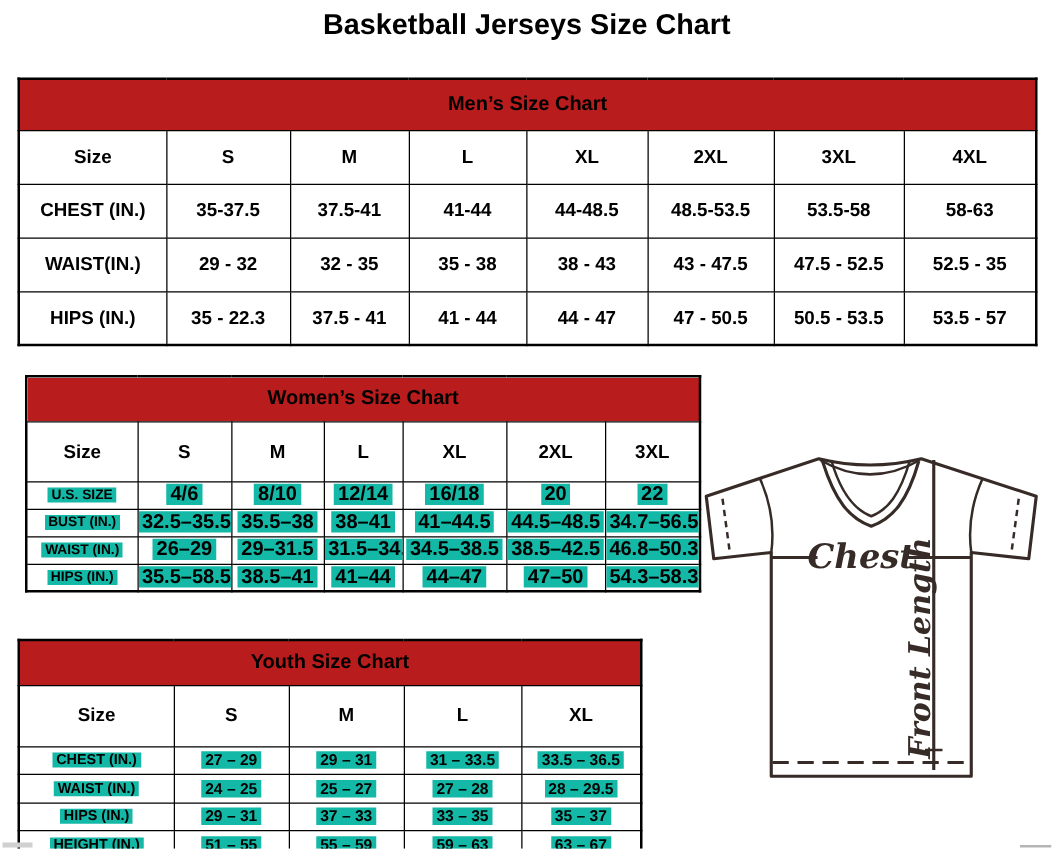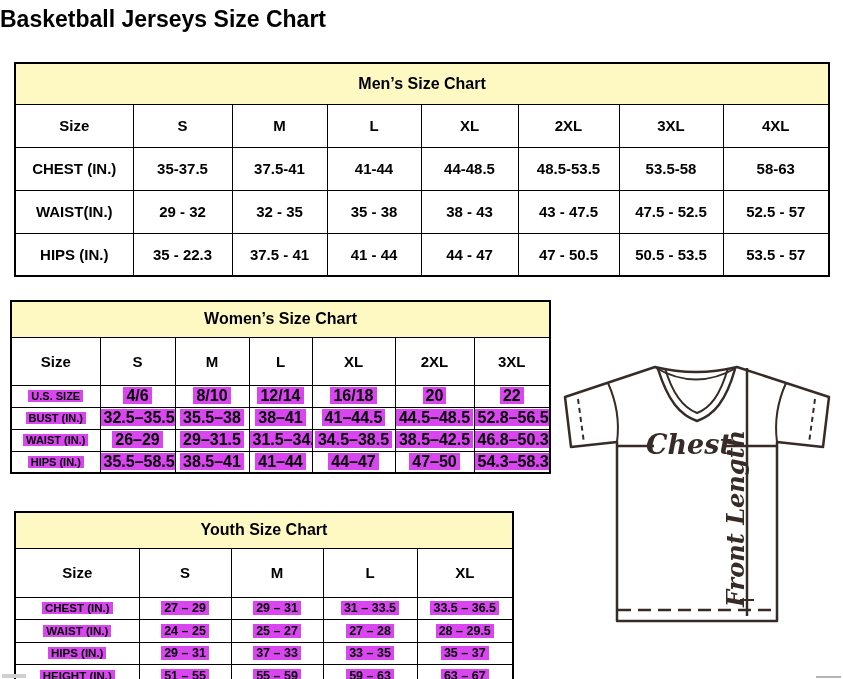--- a/index.html
+++ b/index.html
@@ -3,52 +3,52 @@
 <meta charset="utf-8">
 <style>
   * { margin:0; padding:0; box-sizing:border-box; }
   html,body { background:#ffffff; }
   .page {
     position:relative; width:843px; height:679px; background:#ffffff;
     font-family:"Liberation Sans", sans-serif; color:#000; overflow:hidden;
   }
   .title {
     position:absolute; top:6px; left:0; width:100%;
-    text-align:left; font-size:23px; font-weight:bold; letter-spacing:0;
+    text-align:center; font-size:23px; font-weight:bold; letter-spacing:0;
   }
   table.size-table {
     position:absolute; border-collapse:collapse; table-layout:fixed;
     border:2px solid #000; background:#fff;
   }
   .size-table th, .size-table td {
     border:1px solid #000; text-align:center; vertical-align:middle;
     font-weight:bold; padding:0; overflow:hidden; white-space:nowrap;
   }
-  .band th { background:#fef9c3; font-size:16px; }
+  .band th { background:#b91c1c; font-size:16px; }
   
   .mens { left:14px; top:62px; width:814px; }
   .mens .band th { height:41px; }
   .mens .cols th { height:43px; font-size:15px; }
   .mens .data th, .mens .data td { height:43px; font-size:15px; }
   
-  .womens { left:10px; top:300px; width:539px; }
+  .womens { left:20px; top:300px; width:539px; }
   .womens .band th { height:36px; }
   .womens .cols th { height:48px; font-size:15px; }
   .womens .data th, .womens .data td { height:22px; }
   .womens .data th { font-size:11px; }
   .womens .data td { font-size:16px; }
   
   .youth { left:14px; top:495px; width:498px;margin-top:16px; }
   .youth .band th { height:36px; }
   .youth .cols th { height:49px; font-size:15px; }
   .youth .data th, .youth .data td { height:22.5px; }
   .youth .data th { font-size:11.5px; }
   .youth .data td { font-size:12.5px; }
   
-  .shade { background:#d946ef; padding:0 3px; }
+  .shade { background:#14b8a6; padding:0 3px; }
   
   .jersey { position:absolute; left:551px; top:357px; width:291px; height:306px; }
   .jersey text {
     font-family:"DejaVu Serif","Liberation Serif",serif;
     font-style:italic; font-weight:bold; fill:#362b27;
   }
   
   .frag-left  { position:absolute; left:2px;  top:674px; width:24px; height:4px; background:#d0d0d0; }
   .frag-right { position:absolute; left:816px; top:676px; width:25px; height:2px; background:#b5b5b5; }
 </style>
@@ -95,21 +95,21 @@
       <td>58-63</td>
     </tr>
     <tr class="data">
       <th>WAIST(IN.)</th>
       <td>29 - 32</td>
       <td>32 - 35</td>
       <td>35 - 38</td>
       <td>38 - 43</td>
       <td>43 - 47.5</td>
       <td>47.5 - 52.5</td>
-      <td>52.5 - 57</td>
+      <td>52.5 - 35</td>
     </tr>
     <tr class="data">
       <th>HIPS (IN.)</th>
       <td>35 - 22.3</td>
       <td>37.5 - 41</td>
       <td>41 - 44</td>
       <td>44 - 47</td>
       <td>47 - 50.5</td>
       <td>50.5 - 53.5</td>
       <td>53.5 - 57</td>
@@ -149,21 +149,21 @@
       <td><span class="shade">20</span></td>
       <td><span class="shade">22</span></td>
     </tr>
     <tr class="data">
       <th><span class="shade">BUST (IN.)</span></th>
       <td><span class="shade">32.5–35.5</span></td>
       <td><span class="shade">35.5–38</span></td>
       <td><span class="shade">38–41</span></td>
       <td><span class="shade">41–44.5</span></td>
       <td><span class="shade">44.5–48.5</span></td>
-      <td><span class="shade">52.8–56.5</span></td>
+      <td><span class="shade">34.7–56.5</span></td>
     </tr>
     <tr class="data">
       <th><span class="shade">WAIST (IN.)</span></th>
       <td><span class="shade">26–29</span></td>
       <td><span class="shade">29–31.5</span></td>
       <td><span class="shade">31.5–34.5</span></td>
       <td><span class="shade">34.5–38.5</span></td>
       <td><span class="shade">38.5–42.5</span></td>
       <td><span class="shade">46.8–50.3</span></td>
     </tr>

